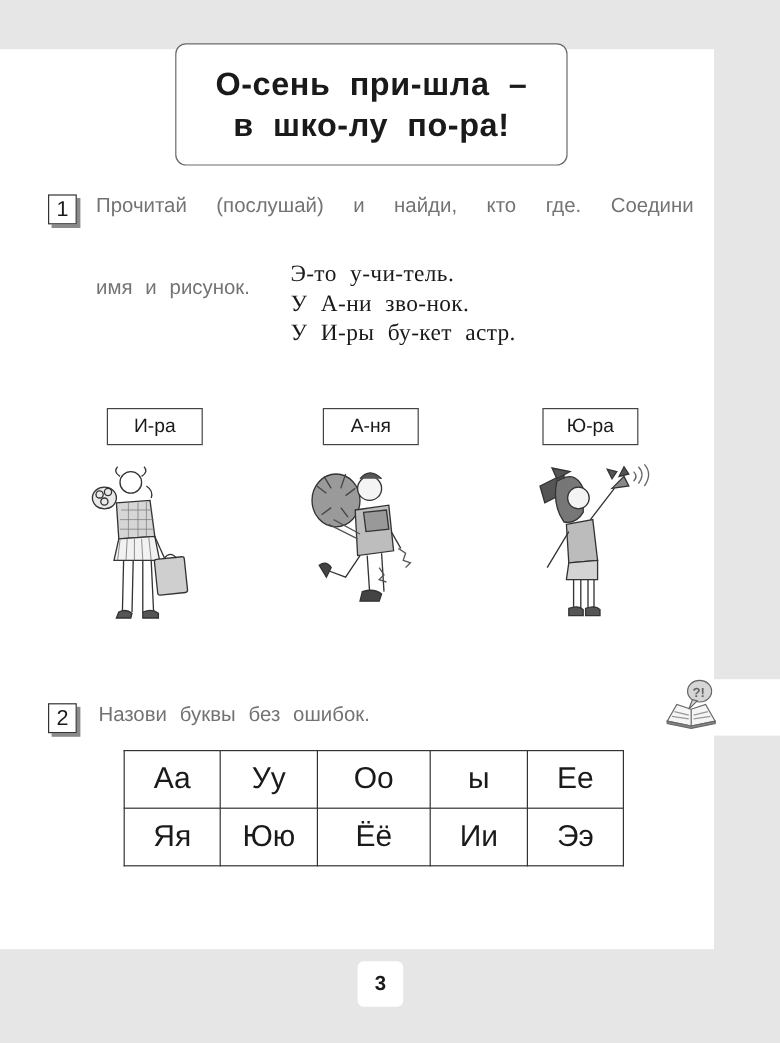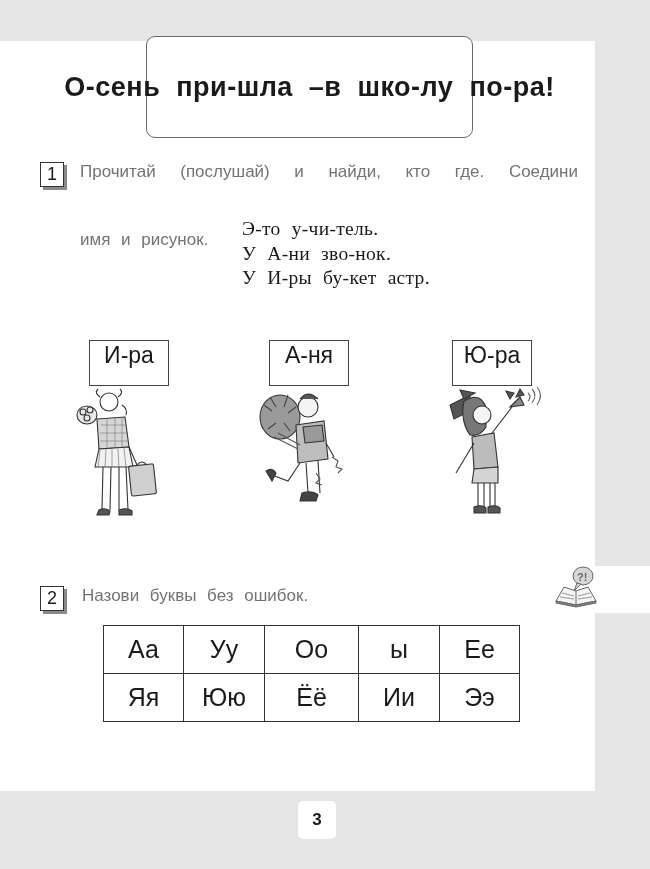--- a/index.html
+++ b/index.html
@@ -22,21 +22,21 @@
     width: 55px; height: 47px;
     background: #ffffff;
   }
   .title-box {
     position: absolute;
     left: 146px; top: 36px;
     width: 327px; height: 102px;
     border: 1.5px solid #6a6a6a;
     border-radius: 9px;
     background: #fff;
-    display: flex; flex-direction: row;
+    display: flex; flex-direction: column;
     align-items: center; justify-content: center;
   }
   .title-line {
     font-family: "Liberation Sans", sans-serif;
     font-weight: bold;
     font-size: 27px;
     line-height: 34px;
     letter-spacing: 0.5px;
     word-spacing: 8px;
     color: #1a1a1a;
@@ -67,24 +67,24 @@
     font-family: "Liberation Serif", "DejaVu Serif", serif;
     font-size: 19.5px;
     line-height: 24.5px;
     word-spacing: 6px;
     letter-spacing: 0.3px;
     color: #1a1a1a;
   }
   .poem div { white-space: nowrap; }
   .name-box {
     position: absolute;
-    height: 46px;
+    height: 31px;
     border: 1.3px solid #444;
     background: #fff;
-    font-size: 23px;
+    font-size: 16px;
     line-height: 29px;
     text-align: center;
     color: #1a1a1a;
   }
   .figure {
     position: absolute;
   }
   .letters-table {
     position: absolute;
     left: 103px; top: 625px;

